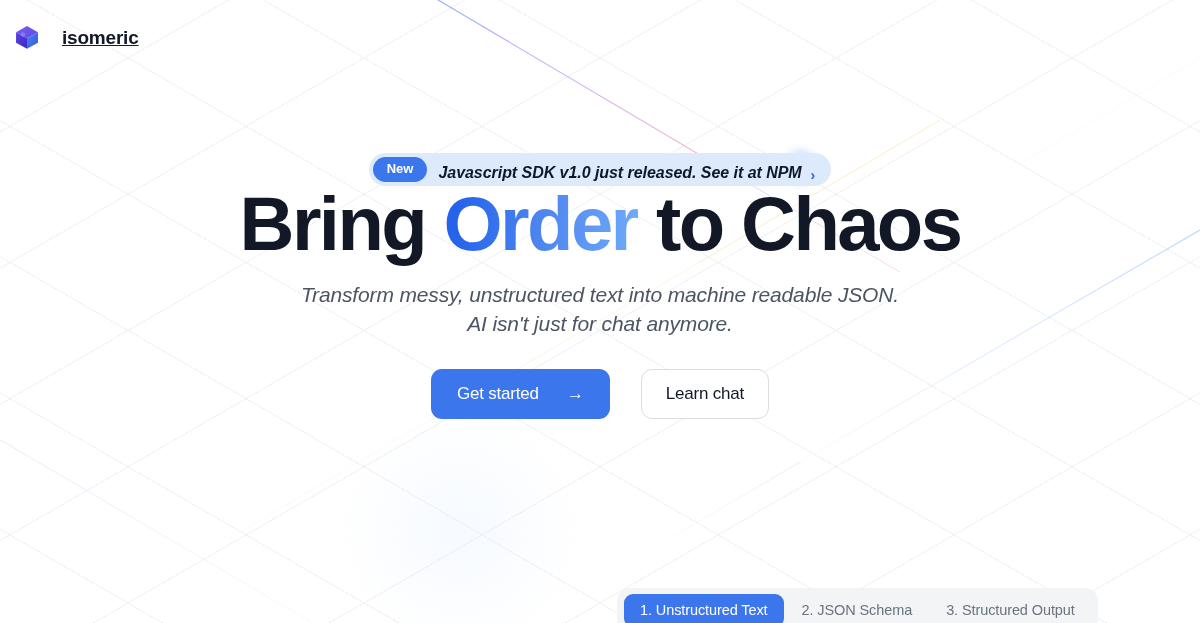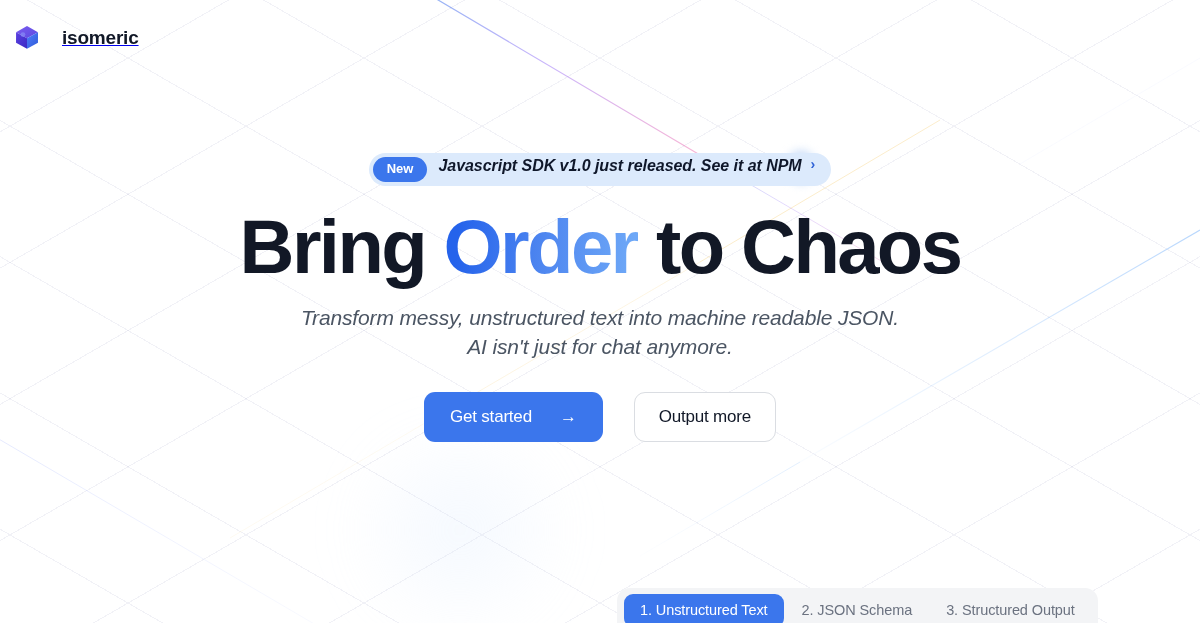--- a/index.html
+++ b/index.html
@@ -138,21 +138,21 @@
     flex-direction: column;
     align-items: center;
     z-index: 5;
     pointer-events: none;
   }
   .hero > * { pointer-events: auto; }
 
   .announce {
     margin-top: 153px;
     display: inline-flex;
-    align-items: flex-start;
+    align-items: flex-end;
     gap: 11px;
     background: #dceafc;
     border-radius: 999px;
     padding: 4px 16px 4px 4px;
     cursor: pointer;
     text-decoration: none;
   }
   .announce-badge {
     background: #3b76ec;
     color: #ffffff;
@@ -174,21 +174,20 @@
   .announce-chevron {
     display: inline-block;
     color: #2f62d6;
     font-size: 14px;
     font-weight: 700;
     line-height: 1;
     margin-left: -2px;
   }
 
   .headline {
-    margin-top: 23px;
     font-size: 76px;
     font-weight: 800;
     color: #121826;
     letter-spacing: -2.6px;
     line-height: 1.0;
     text-align: center;
     white-space: nowrap;
   }
   .headline .grad {
     background: linear-gradient(95deg, #2563eb 8%, #4f87f0 52%, #6ea8f7 96%);
@@ -369,21 +368,21 @@
     <span>Bring </span><span class="grad">Order</span><span> to Chaos</span>
   </h1>
 
   <p class="subhead">Transform messy, unstructured text into machine readable JSON. AI isn't just for chat anymore.</p>
 
   <div class="cta-row">
     <button class="btn-primary">
       <span>Get started</span>
       <span class="arrow">→</span>
     </button>
-    <button class="btn-secondary">Output more</button>
+    <button class="btn-secondary">Learn chat</button>
   </div>
 
 </main>
 
 <div class="tab-strip-wrap">
   <div class="tab-strip" id="tab-strip">
       <button class="tab active">1. Unstructured Text</button>
       <button class="tab">2. JSON Schema</button>
       <button class="tab">3. Structured Output</button>
     </div>

